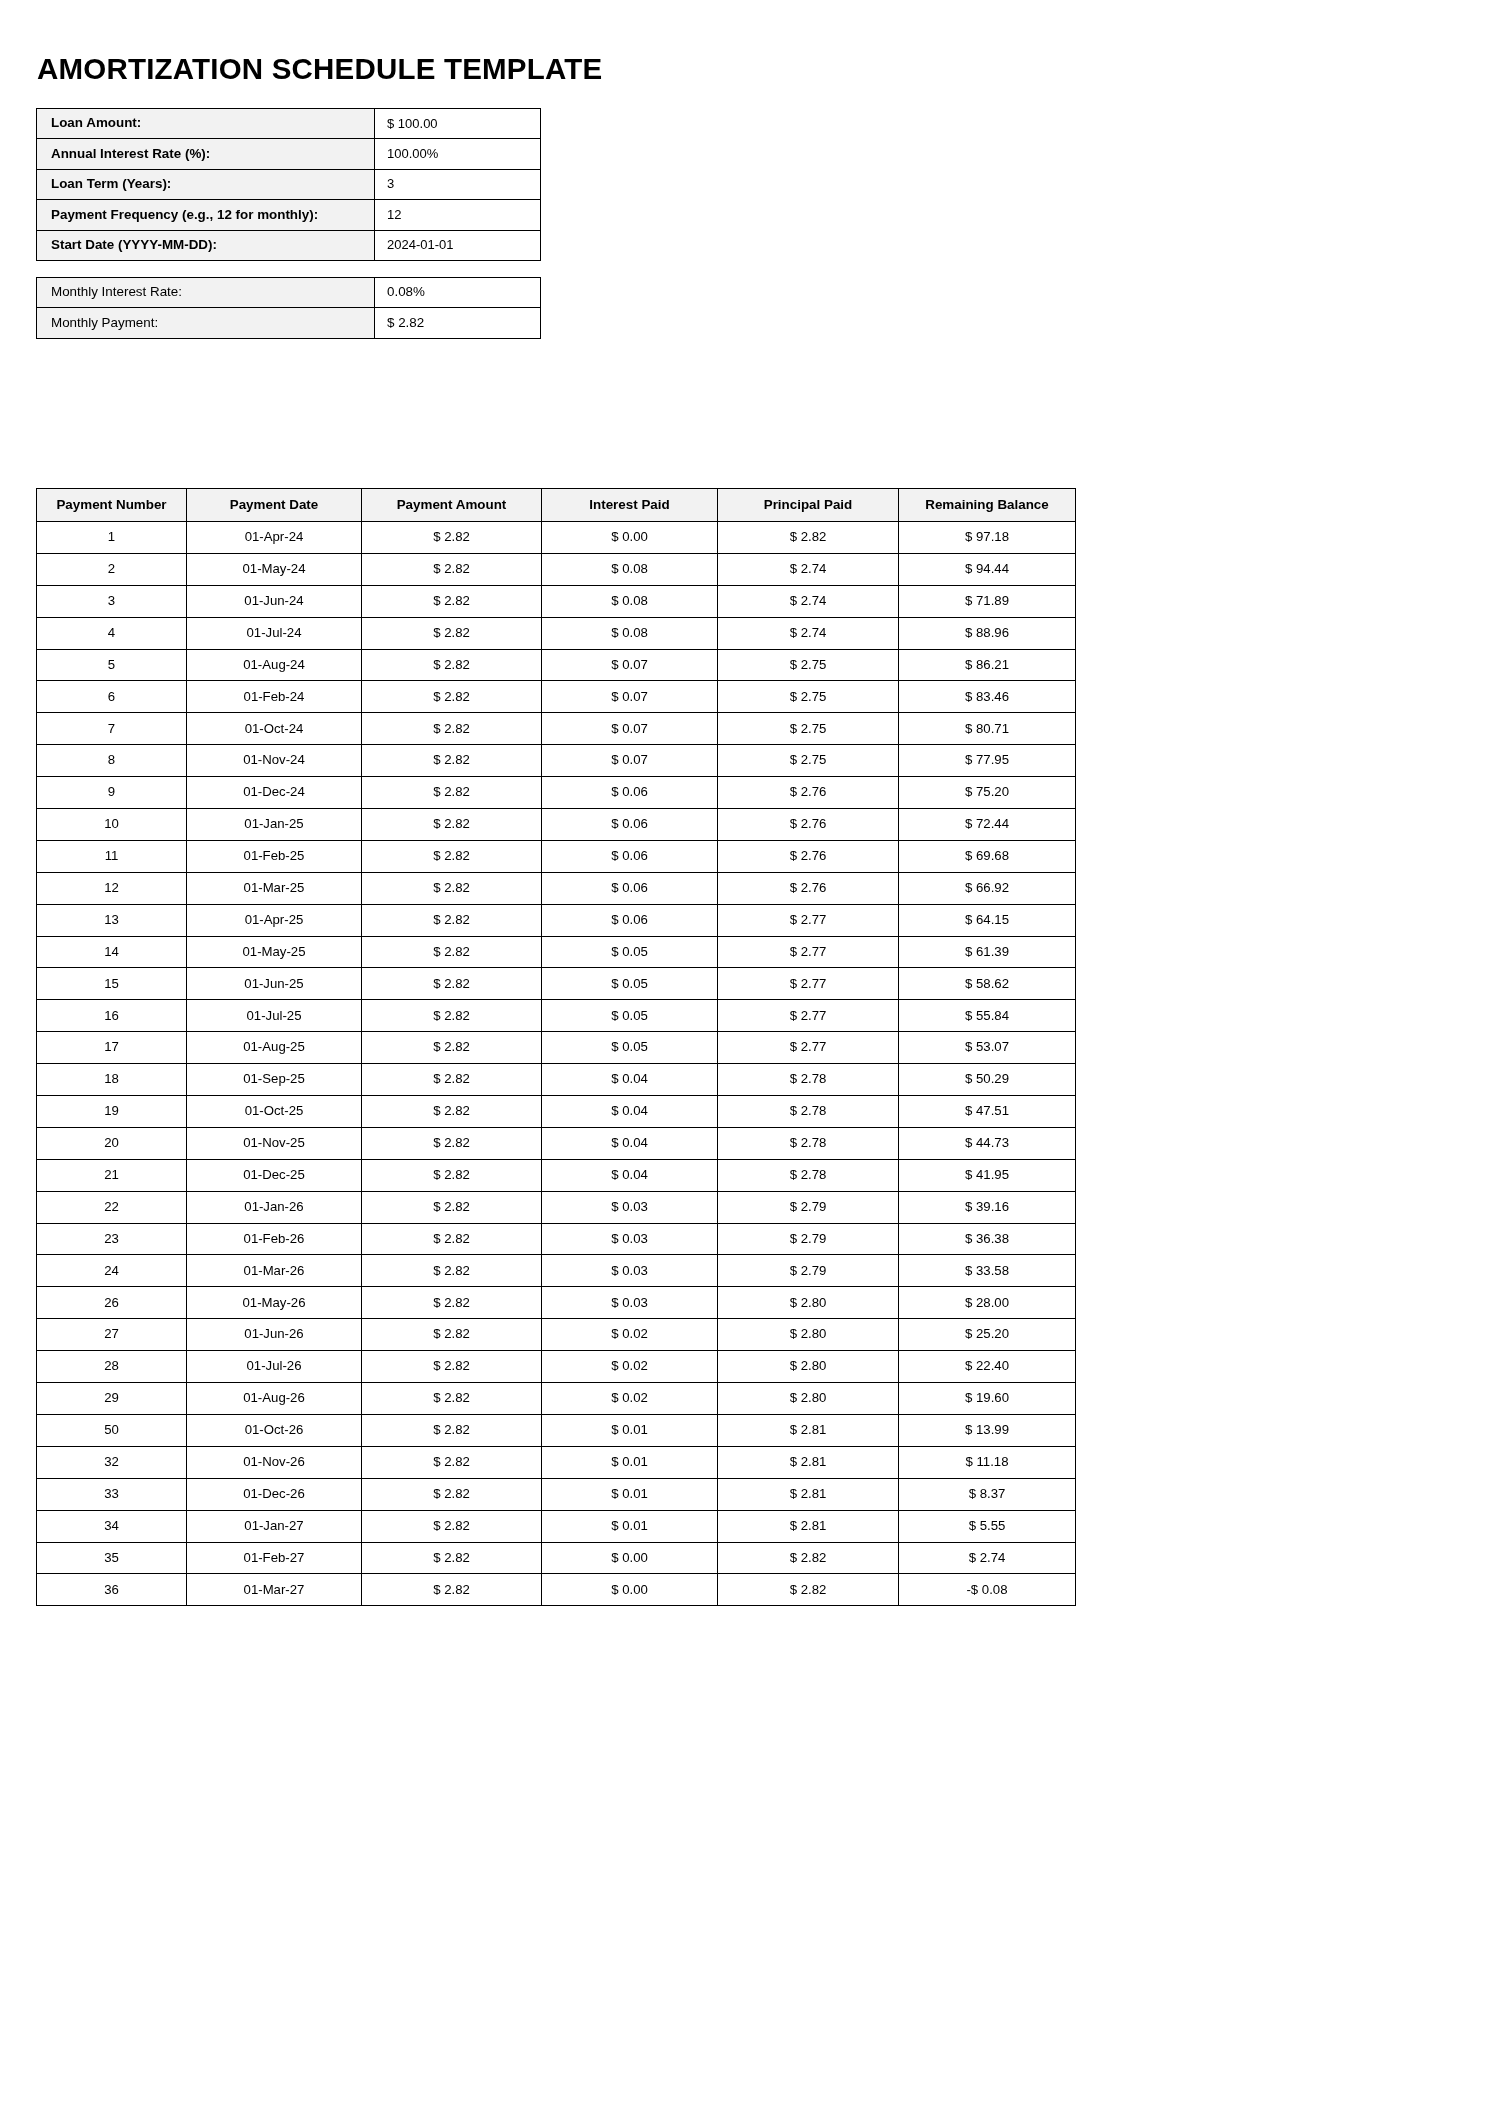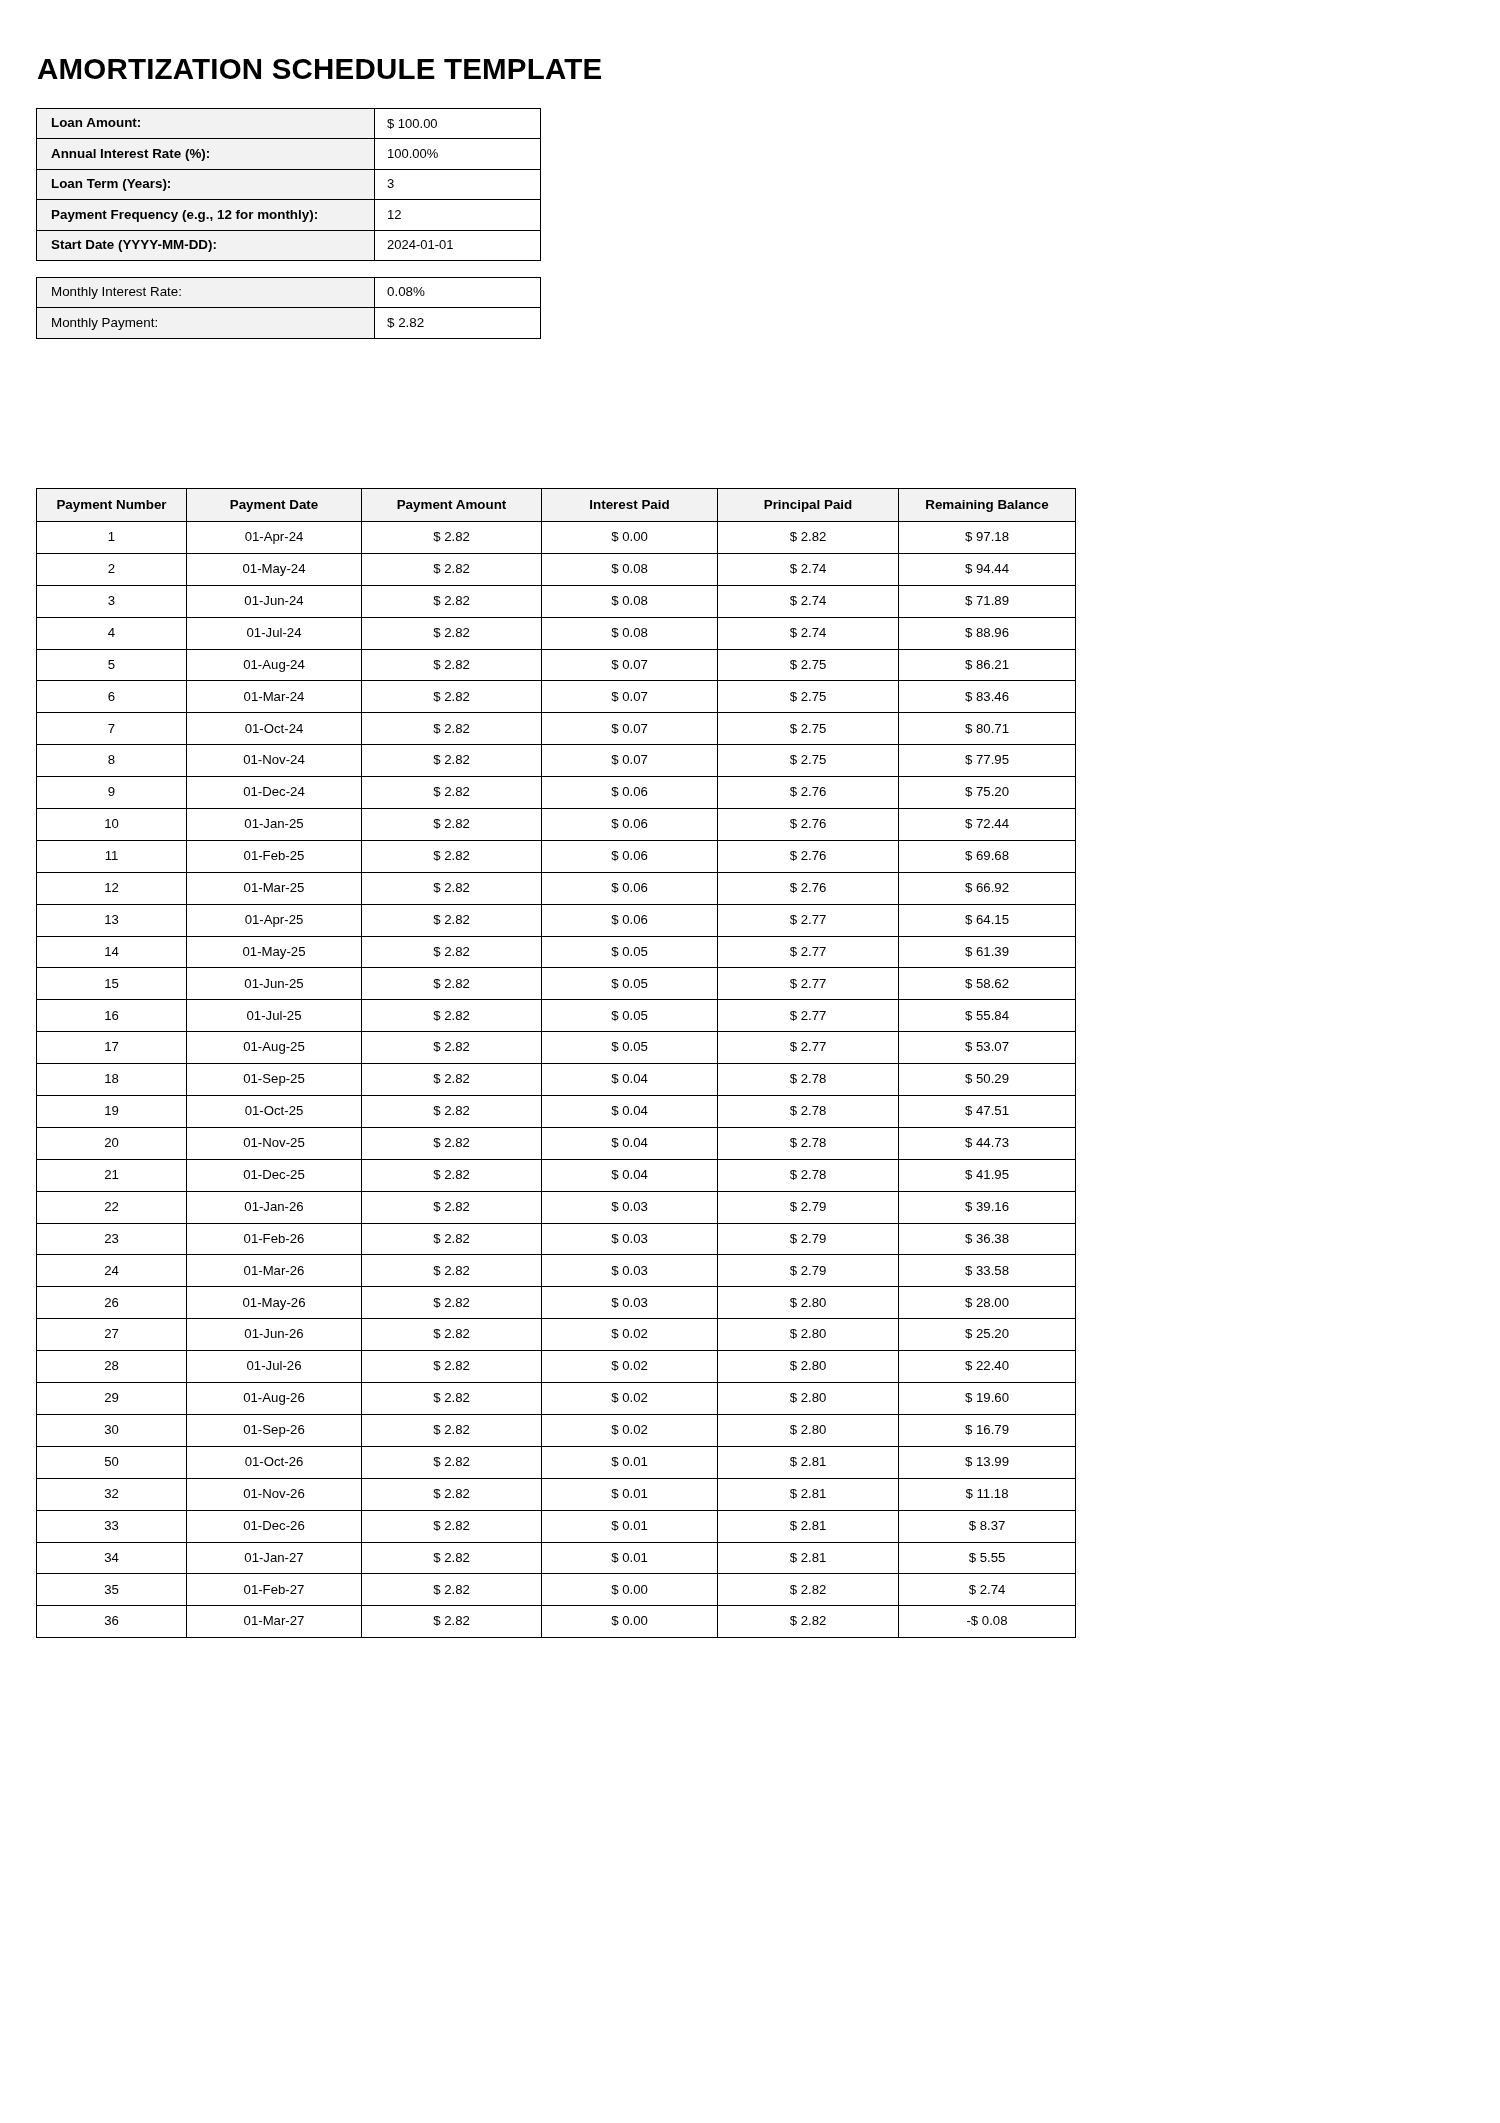--- a/index.html
+++ b/index.html
@@ -239,21 +239,21 @@
         <tr>
           <td>5</td>
           <td>01-Aug-24</td>
           <td>$ 2.82</td>
           <td>$ 0.07</td>
           <td>$ 2.75</td>
           <td>$ 86.21</td>
         </tr>
         <tr>
           <td>6</td>
-          <td>01-Mar-24</td>
+          <td>01-Feb-24</td>
           <td>$ 2.82</td>
           <td>$ 0.07</td>
           <td>$ 2.75</td>
           <td>$ 83.46</td>
         </tr>
         <tr>
           <td>7</td>
           <td>01-Oct-24</td>
           <td>$ 2.82</td>
           <td>$ 0.07</td>
@@ -422,28 +422,20 @@
         </tr>
         <tr>
           <td>29</td>
           <td>01-Aug-26</td>
           <td>$ 2.82</td>
           <td>$ 0.02</td>
           <td>$ 2.80</td>
           <td>$ 19.60</td>
         </tr>
         <tr>
-          <td>30</td>
-          <td>01-Sep-26</td>
-          <td>$ 2.82</td>
-          <td>$ 0.02</td>
-          <td>$ 2.80</td>
-          <td>$ 16.79</td>
-        </tr>
-        <tr>
           <td>50</td>
           <td>01-Oct-26</td>
           <td>$ 2.82</td>
           <td>$ 0.01</td>
           <td>$ 2.81</td>
           <td>$ 13.99</td>
         </tr>
         <tr>
           <td>32</td>
           <td>01-Nov-26</td>

